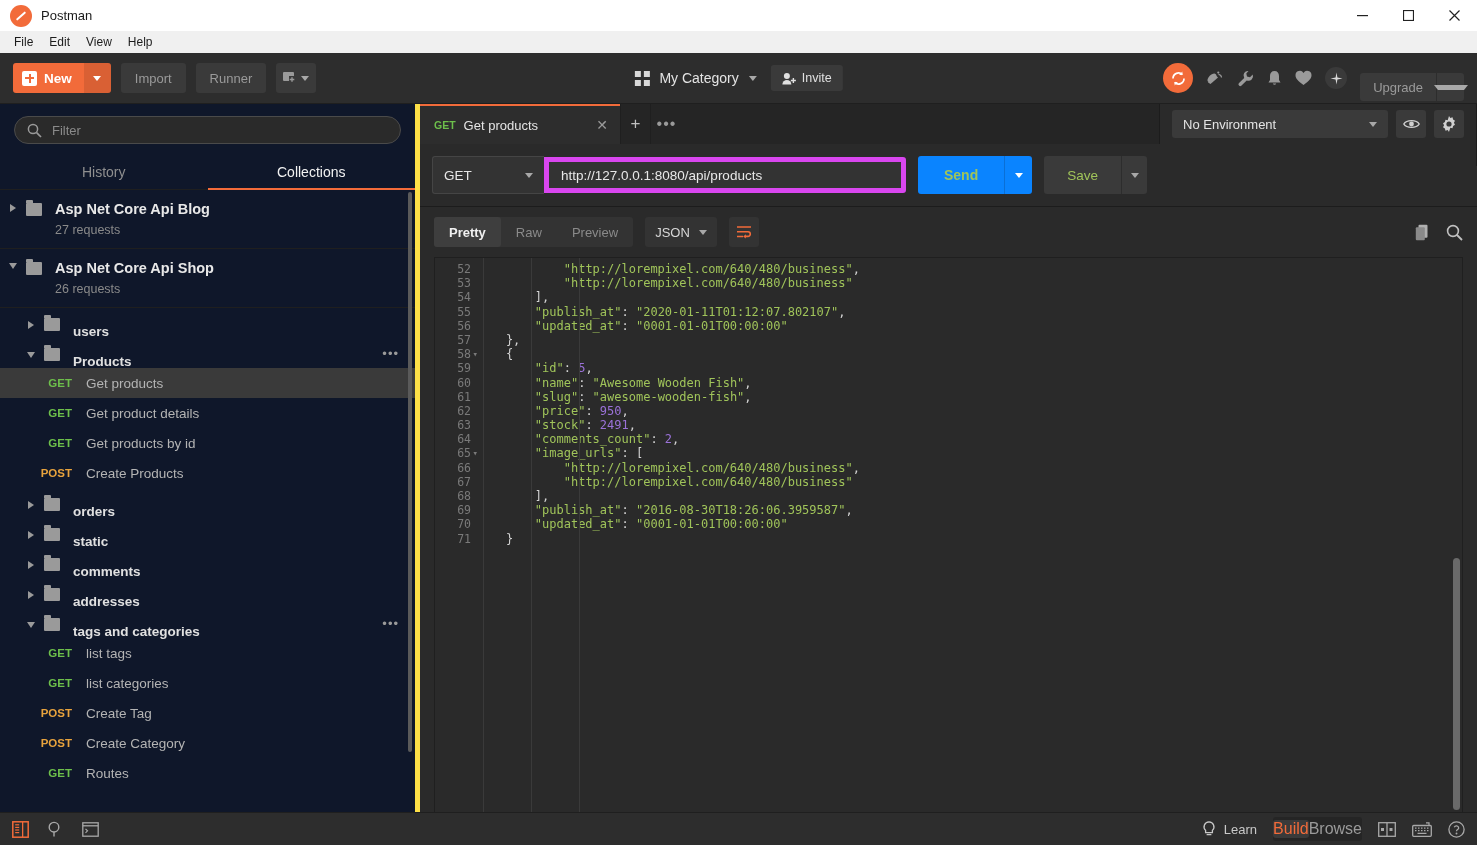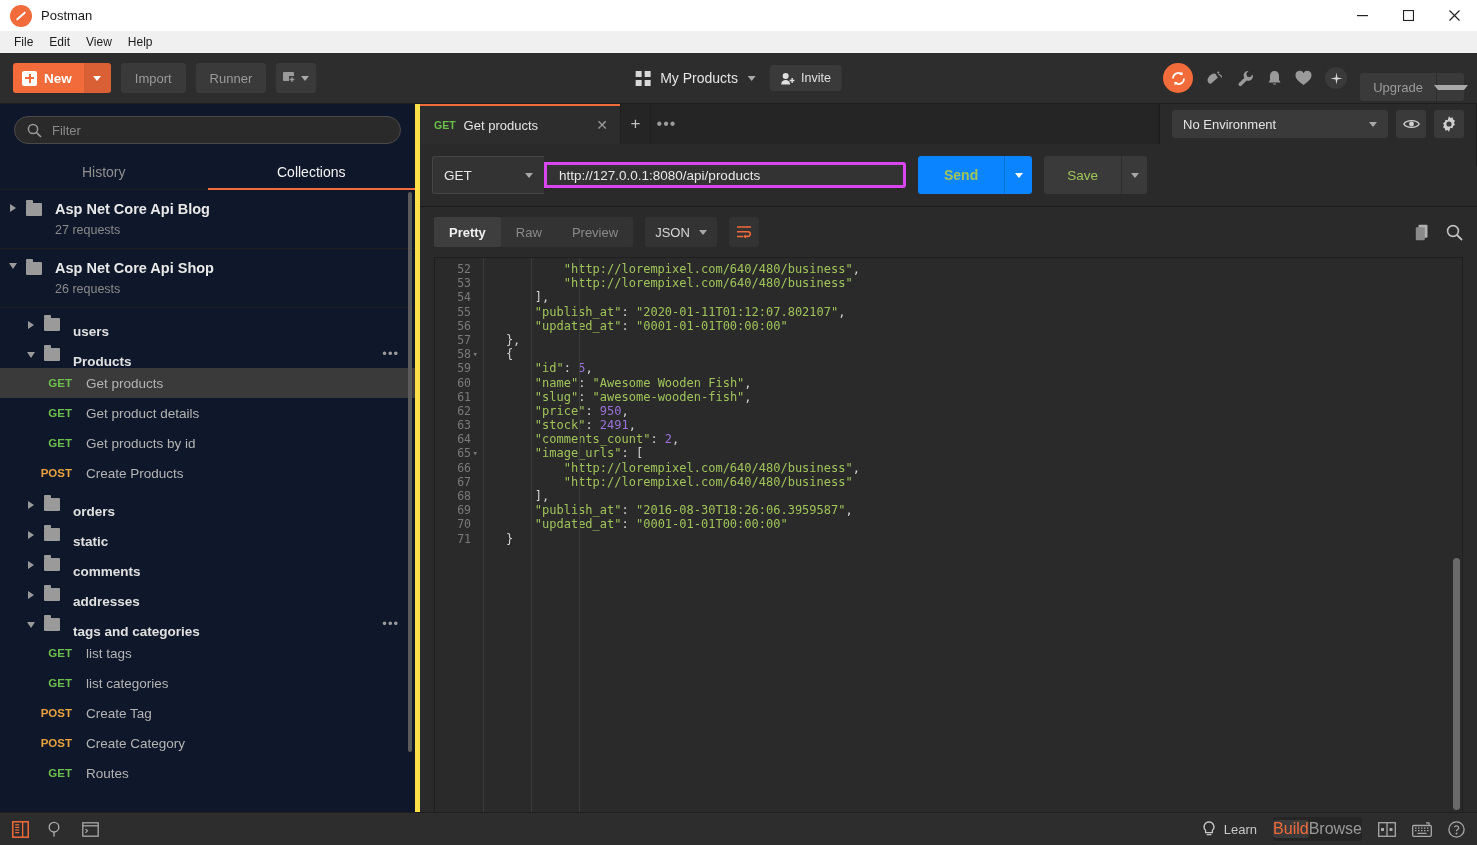--- a/index.html
+++ b/index.html
@@ -122,21 +122,21 @@
   .rtab .x { margin-left: auto; color:#9a9a9a; font-size: 14px; padding-left: 18px; }
   .tab-add { width: 30px; height: 40px; display:flex; align-items:center; justify-content:center;
              color:#c0c0c0; font-size:17px; background:#252525; border-left:1px solid #1f1f1f;}
   .tab-more { width: 32px; height: 40px; display:flex; align-items:center; justify-content:center;
               color:#9a9a9a; letter-spacing:1px; background:#252525; border-left:1px solid #1f1f1f;}
   .urlbar { height: 62px; display:flex; align-items:center; padding: 0 12px; gap: 0; }
   .method { width: 112px; height: 38px; background:#333; border:1px solid #454545;
             border-right:none; border-radius:3px 0 0 3px; display:flex; align-items:center;
             padding: 0 11px; font-size:13.5px; color:#e8e8e8; }
   .method .caret { margin-left:auto; }
-  .urlinput { flex:1; height:26px; background:#333; border:3px solid #d946ef; border-radius:0 3px 3px 0;
+  .urlinput { flex:1; height:36px; background:#333; border:5px solid #d946ef; border-radius:0 3px 3px 0;
               display:flex; align-items:center; padding: 0 12px; font-size:13.5px; color:#e8e8e8; }
   .send { height: 38px; background:#0a84ff; color:#fff; font-weight:bold; font-size:14px;
           display:flex; align-items:center; border-radius:3px; margin-left:12px; }
   .send .s { padding: 0 26px; }
   .send .sc { width:28px; height:38px; display:flex; align-items:center; justify-content:center;
               border-left:1px solid #0a6fd6; }
   .save { height: 38px; background:#3a3a3a; color:#9a9a9a; font-size:13.5px; display:flex;
           align-items:center; border-radius:3px; margin-left:12px; }
   .save .s { padding: 0 23px; }
   .save .sc { width:26px; height:38px; display:flex; align-items:center; justify-content:center;
@@ -239,21 +239,21 @@
       <span class="caret"></span>
     </div>
 
     <div class="ws">
       <span class="grid-ico">
           <i></i>
           <i></i>
           <i></i>
           <i></i>
         </span>
-      <span class="ws-name">My Products</span>
+      <span class="ws-name">My Category</span>
       <span class="caret"></span>
       <span class="invite">
         <svg width="14" height="13" viewBox="0 0 14 13">
           <circle cx="5" cy="4" r="3" fill="#e0e0e0"></circle>
           <path d="M0.5 12.5 a4.5 4.5 0 0 1 9 0 z" fill="#e0e0e0"></path>
           <path d="M11.5 6 v5 M9 8.5 h5" stroke="#e0e0e0" stroke-width="1.4"></path>
         </svg>
         <span>Invite</span>
       </span>
     </div>

